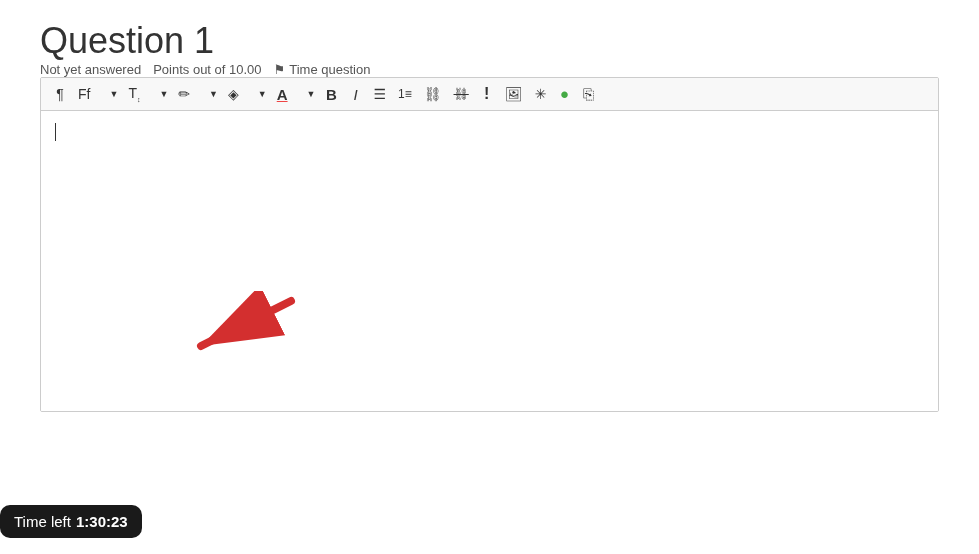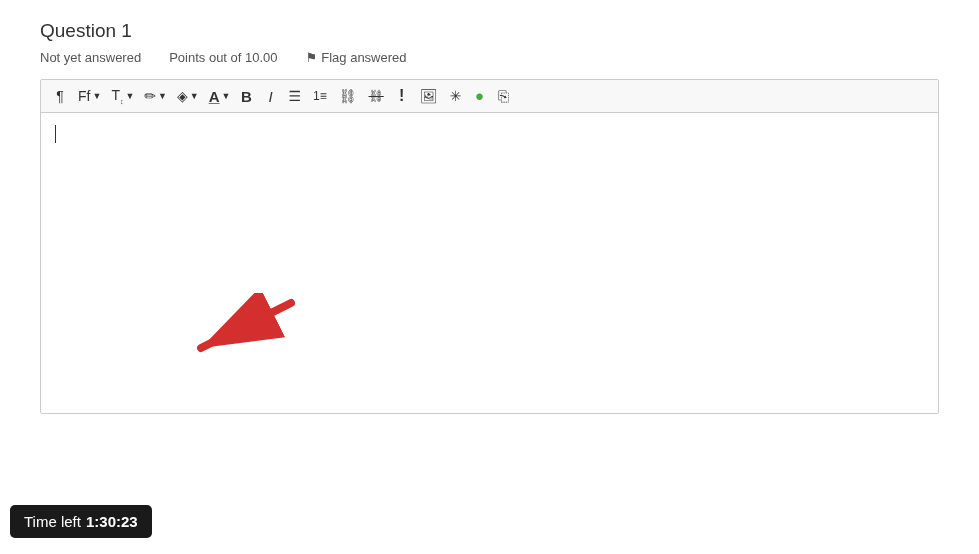--- a/index.html
+++ b/index.html
@@ -11,31 +11,30 @@
       min-height: 554px;
       position: relative;
       overflow: hidden;
     }
 
     .page-container {
       padding: 20px 40px;
     }
 
     .question-title {
-      font-size: 19px;
+      font-size: 36px;
       font-weight: normal;
       color: #333;
-      margin-bottom: 8px;
     }
 
     .question-meta {
       display: flex;
       align-items: center;
-      gap: 28px;
-      margin-bottom: 14px;
+      gap: 12px;
+      margin-bottom: 0;
       font-size: 13px;
       color: #555;
     }
 
     .meta-not-answered {
       color: #555;
     }
 
     .meta-points {
       color: #555;
@@ -87,21 +86,21 @@
       border: none;
       background: transparent;
       color: #333;
       font-size: 14px;
       border-radius: 2px;
       min-width: 22px;
       height: 24px;
     }
 
     .toolbar-btn.with-arrow {
-      gap: 2px;
+      gap: 19px;
       padding-right: 3px;
     }
 
     .editor-body {
       min-height: 300px;
       padding: 12px 14px;
       background: #fff;
       position: relative;
     }
 
@@ -125,26 +124,26 @@
       left: 130px;
       width: 120px;
       height: 60px;
       pointer-events: none;
     }
 
     
     .time-left-badge {
       position: fixed;
       bottom: 16px;
-      left: 10px;
+      left: 0;
       background: #1a1a1a;
       color: #fff;
       padding: 8px 14px;
       font-size: 15px;
-      border-radius: 5px;
+      border-radius: 10px;
       display: flex;
       align-items: center;
       gap: 5px;
       z-index: 100;
     }
 
     .time-left-label {
       font-weight: normal;
     }
 
@@ -166,21 +165,21 @@
 
 <div class="page-container">
 
   <h1 class="question-title">Question 1</h1>
 
   <div class="question-meta">
     <span class="meta-not-answered">Not yet answered</span>
     <span class="meta-points">Points out of 10.00</span>
     <span class="meta-flag">
       <span class="flag-icon">⚑</span>
-      <span>Flag answered</span>
+      <span>Time question</span>
     </span>
   </div>
 
 
   <div class="editor-container">
 
     <div class="editor-toolbar">
 
       <button class="toolbar-btn">
         <span>¶</span>

